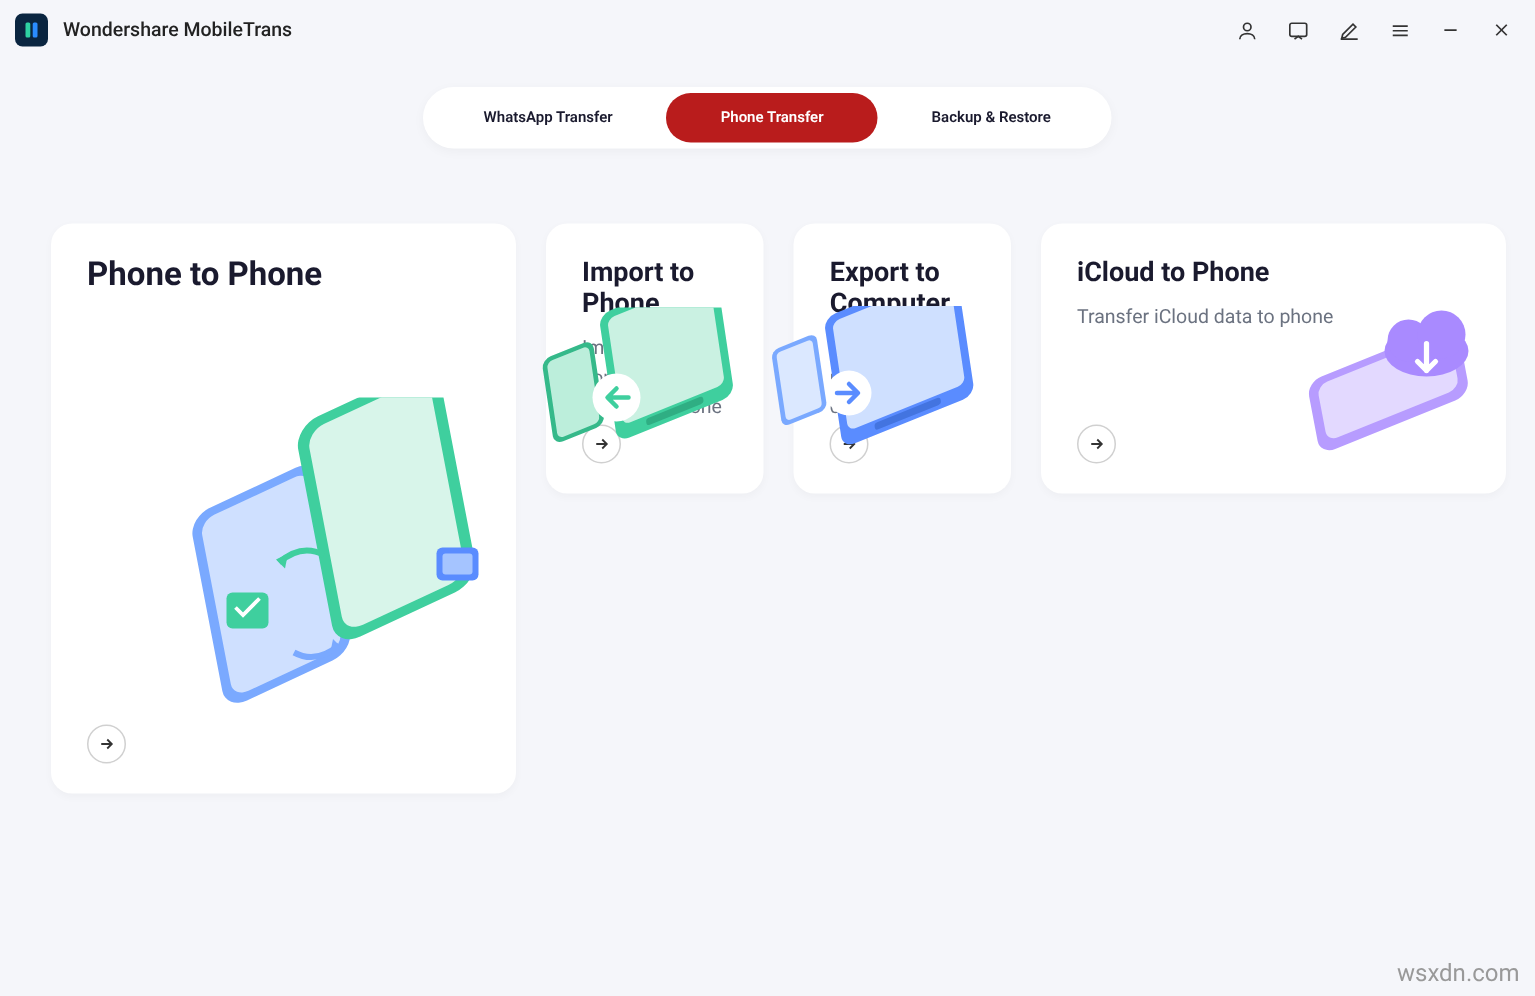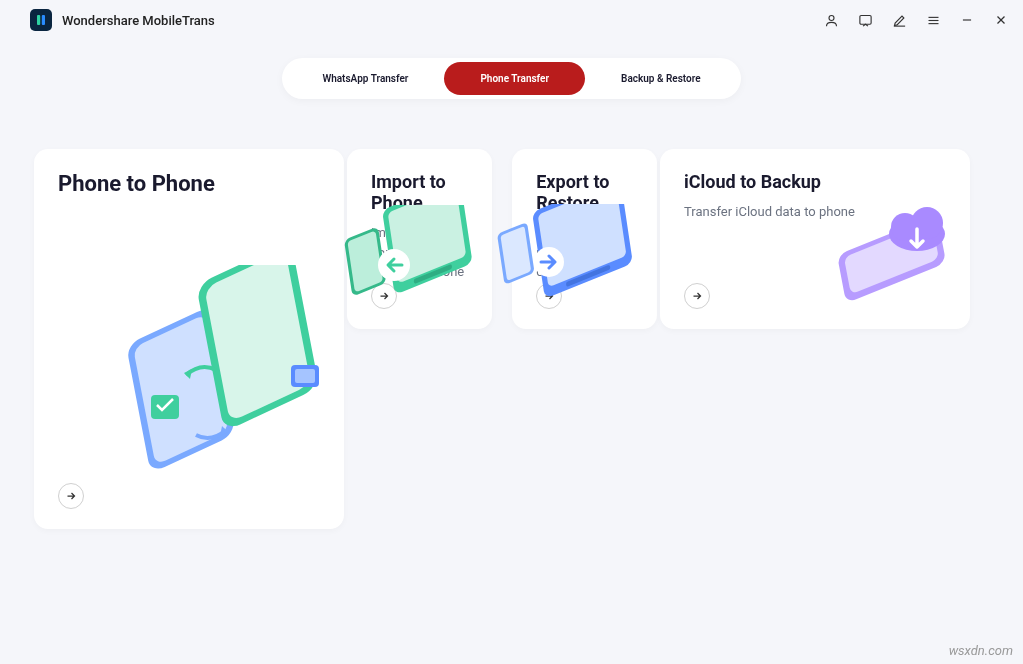--- a/index.html
+++ b/index.html
@@ -10,21 +10,20 @@
       font-family: -apple-system, BlinkMacSystemFont, "Segoe UI", Roboto, Arial, sans-serif;
       overflow: hidden;
       color: #1a1a2e;
     }
     .titlebar {
       height: 40px;
       display: flex;
       align-items: center;
       justify-content: space-between;
       padding: 0 14px 0 10px;
-      margin-left: 20px;
     }
     .titlebar-left {
       display: flex;
       align-items: center;
       gap: 10px;
     }
     .app-logo {
       width: 22px;
       height: 22px;
       background: #0a2540;
@@ -74,21 +73,21 @@
       cursor: pointer;
       white-space: nowrap;
     }
     .nav-item.active {
       background: #b91c1c;
       color: #fff;
     }
     .content {
       padding: 50px 34px 0 34px;
       display: flex;
-      gap: 3px;
+      gap: 20px;
     }
     .col-left { width: 310px; flex-shrink: 0; }
     .col-mid { width: 310px; flex-shrink: 0; display: flex; gap: 20px; }
     .col-right { width: 310px; flex-shrink: 0; }
     .card {
       background: #fff;
       border-radius: 14px;
       padding: 22px 24px 20px 24px;
       position: relative;
       box-shadow: 0 2px 6px rgba(0,0,0,0.03);
@@ -128,23 +127,22 @@
     }
     .illus {
       position: absolute;
       right: 0;
       bottom: 0;
     }
     .watermark {
       position: absolute;
       right: 10px;
       bottom: 6px;
-      font-size: 13px;
+      font-size: 16px;
       color: #999;
-      font-style: italic;
     }
   </style>
 </head>
 <body>
 
 <div class="titlebar">
   <div class="titlebar-left">
     <div class="app-logo">
       <svg width="12" height="12" viewBox="0 0 12 12">
           <rect x="2" y="1" width="3.2" height="10" rx="1" fill="#2ed1a2"></rect>
@@ -262,21 +260,21 @@
             <rect x="0" y="0" width="34" height="60" rx="6" fill="#35b98a"></rect>
             <rect x="3" y="3" width="28" height="54" rx="4" fill="#bceedb"></rect>
           </g>
           <circle cx="62" cy="60" r="16" fill="#fff"></circle>
           <path d="M70 60 l-12 0 M62 54 l-6 6 l6 6" stroke="#3fcf9e" stroke-width="3" fill="none" stroke-linecap="round" stroke-linejoin="round"></path>
         </svg>
       </div>
     </div>
 
     <div class="card card-small">
-      <div class="card-title">Export to Restore</div>
+      <div class="card-title">Export to Computer</div>
       <div class="card-desc">Export mobile phone data to computer</div>
       <div class="arrow-btn">
         <svg width="12" height="12" viewBox="0 0 24 24" fill="none" stroke="currentColor" stroke-width="2.5">
             <path d="M5 12h14M13 6l6 6-6 6"></path>
           </svg>
       </div>
       <div class="illus" style="right:20px;bottom:6px;">
         <svg width="150" height="115" viewBox="0 0 150 115">
           <g transform="translate(45,8) skewY(-22) skewX(8)">
             <rect x="0" y="0" width="88" height="92" rx="8" fill="#5a8cff"></rect>
@@ -289,21 +287,21 @@
           </g>
           <circle cx="62" cy="58" r="15" fill="#fff"></circle>
           <path d="M54 58 l12 0 M62 52 l6 6 l-6 6" stroke="#5a8cff" stroke-width="3" fill="none" stroke-linecap="round" stroke-linejoin="round"></path>
         </svg>
       </div>
     </div>
   </div>
 
   <div class="col-right">
     <div class="card card-small">
-      <div class="card-title">iCloud to Backup</div>
+      <div class="card-title">iCloud to Phone</div>
       <div class="card-desc">Transfer iCloud data to phone</div>
       <div class="arrow-btn">
         <svg width="12" height="12" viewBox="0 0 24 24" fill="none" stroke="currentColor" stroke-width="2.5">
             <path d="M5 12h14M13 6l6 6-6 6"></path>
           </svg>
       </div>
       <div class="illus" style="right:8px;bottom:10px;">
         <svg width="135" height="110" viewBox="0 0 135 110">
           <g transform="translate(10,50) skewY(-22) skewX(10)">
             <rect x="0" y="0" width="100" height="52" rx="10" fill="#b79cff"></rect>

